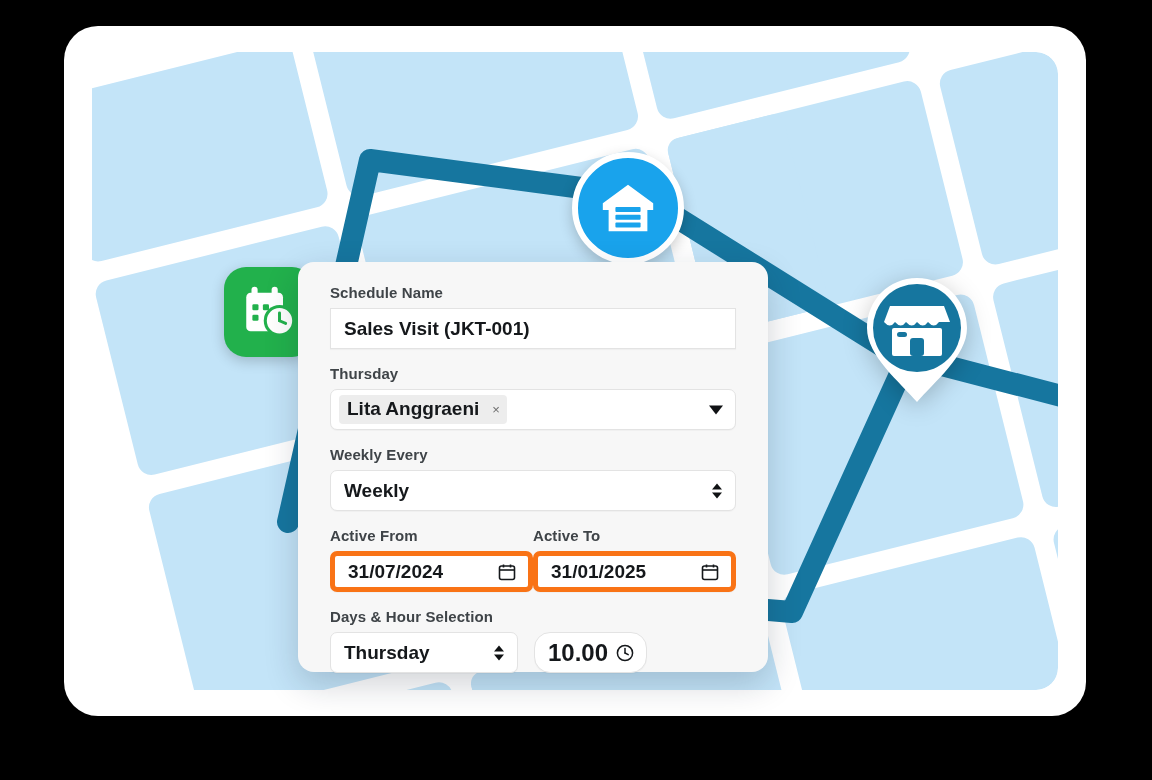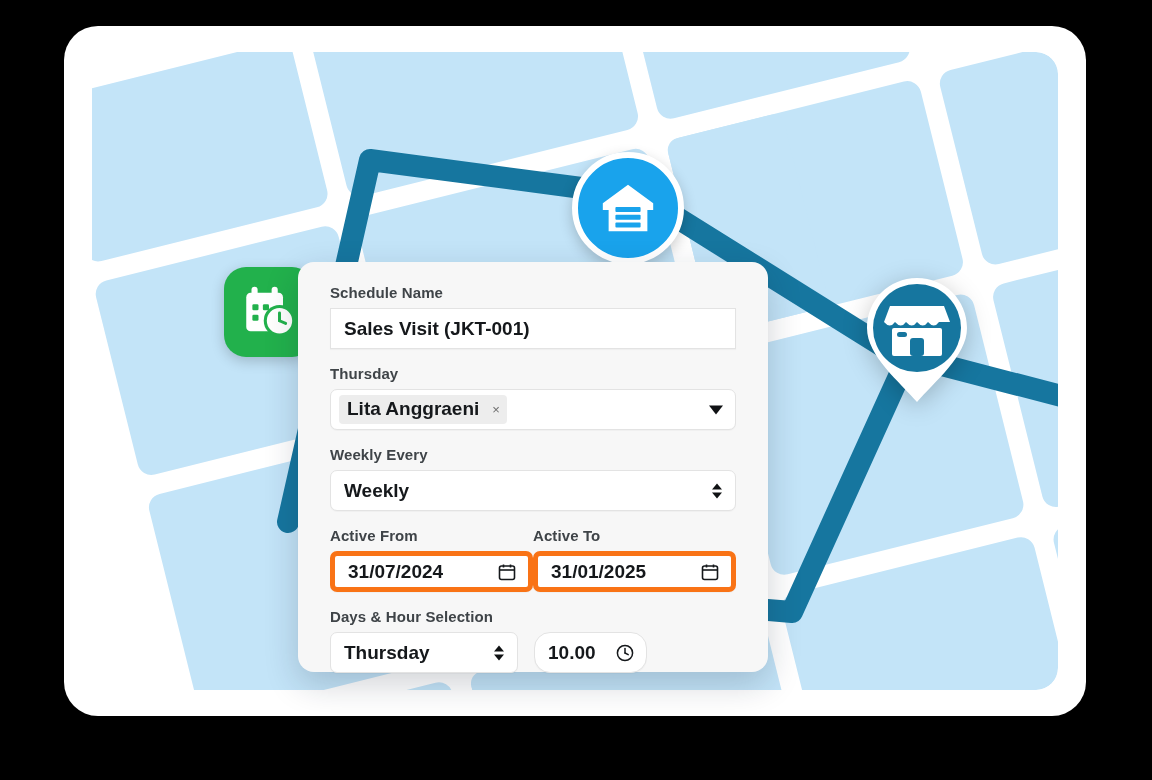--- a/index.html
+++ b/index.html
@@ -251,21 +251,21 @@
   .time-input {
     width: 113px;
     height: 41px;
     background: #ffffff;
     border: 1px solid #e3e3e3;
     border-radius: 16px;
     display: flex;
     align-items: center;
     justify-content: space-between;
     padding: 0 11px 0 13px;
-    font-size: 19px;
+    font-size: 24px;
     font-weight: bold;
     color: #15181b;
     box-shadow: 0 1px 1px rgba(0,0,0,0.03);
   }
 </style>
 </head>
 <body>
 
 <div id="stage">
 

